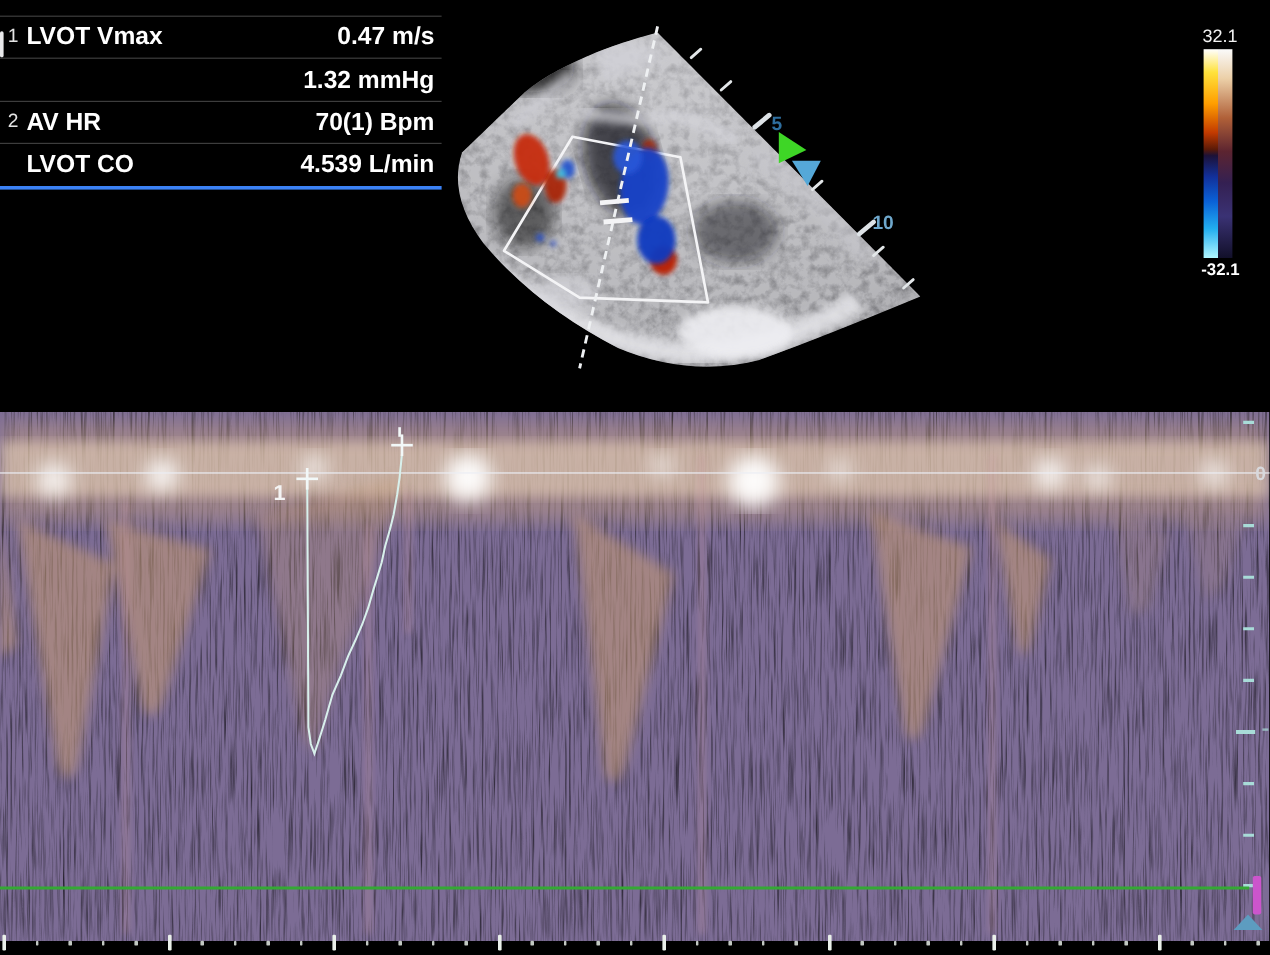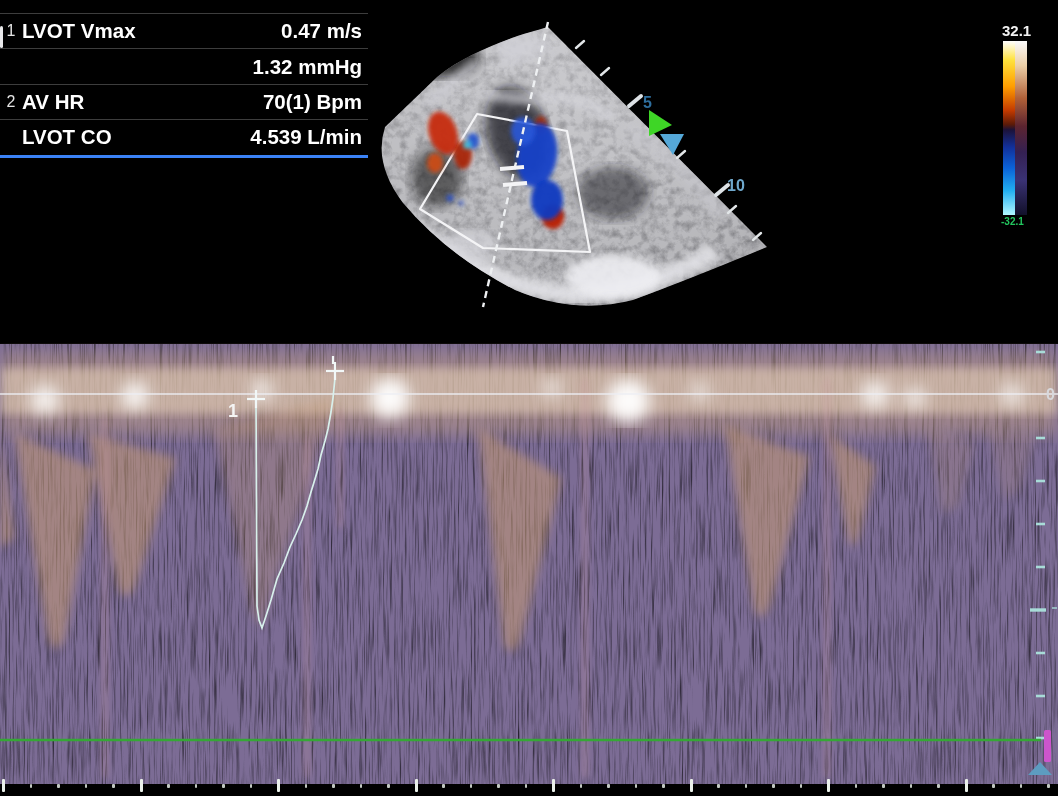--- a/index.html
+++ b/index.html
@@ -8,22 +8,22 @@
   
   #meas{position:absolute;left:0;top:13px;width:368px;}
   .mrow{position:relative;display:flex;align-items:center;height:34.4px;
         border-top:1px solid #3d3d3d;}
   .mrow:last-child{border-bottom:3px solid #3b82f6;}
   .mmark{width:22px;text-align:center;font-size:16px;font-weight:400;color:#e4e4e4;flex:0 0 22px;}
   .mlabel{font-size:20.5px;font-weight:700;letter-spacing:0;white-space:nowrap;}
   .mvalue{position:absolute;right:6px;font-size:20.5px;font-weight:700;white-space:nowrap;}
   
   #cbar{position:absolute;left:1001px;top:22px;width:57px;}
-  #cbar .cmax{font-size:15px;font-weight:700;color:#f2f2f2;margin-left:1px;}
-  #cbar .cmin{font-size:10px;font-weight:700;color:#22c55e;margin-left:0px;margin-top:1px;}
+  #cbar .cmax{font-size:15px;font-weight:400;color:#f2f2f2;margin-left:1px;}
+  #cbar .cmin{font-size:14px;font-weight:700;color:#ffffff;margin-left:0px;margin-top:1px;}
   .cstrips{display:flex;width:24px;height:174px;margin-left:2px;margin-top:2px;}
   .cstrip{width:12px;height:100%;}
   .cstrip.vivid{background:linear-gradient(to bottom,
      #ffffff 0%,#ffe23c 11%,#ff9e00 26%,#c23a00 40%,#5a1a08 48%,
      #1c1238 51%,#12309a 61%,#0a62d8 73%,#22aef0 86%,#b0f6ff 100%);}
   .cstrip.muted{background:linear-gradient(to bottom,
      #fafafa 0%,#ecd0a8 14%,#b06038 33%,#5c2430 49%,
      #342052 64%,#3a3274 80%,#12102a 100%);}
   
   #edge-sliver{position:absolute;left:0;top:26px;width:3px;height:22px;background:#e8e8ea;border-radius:2px;}

